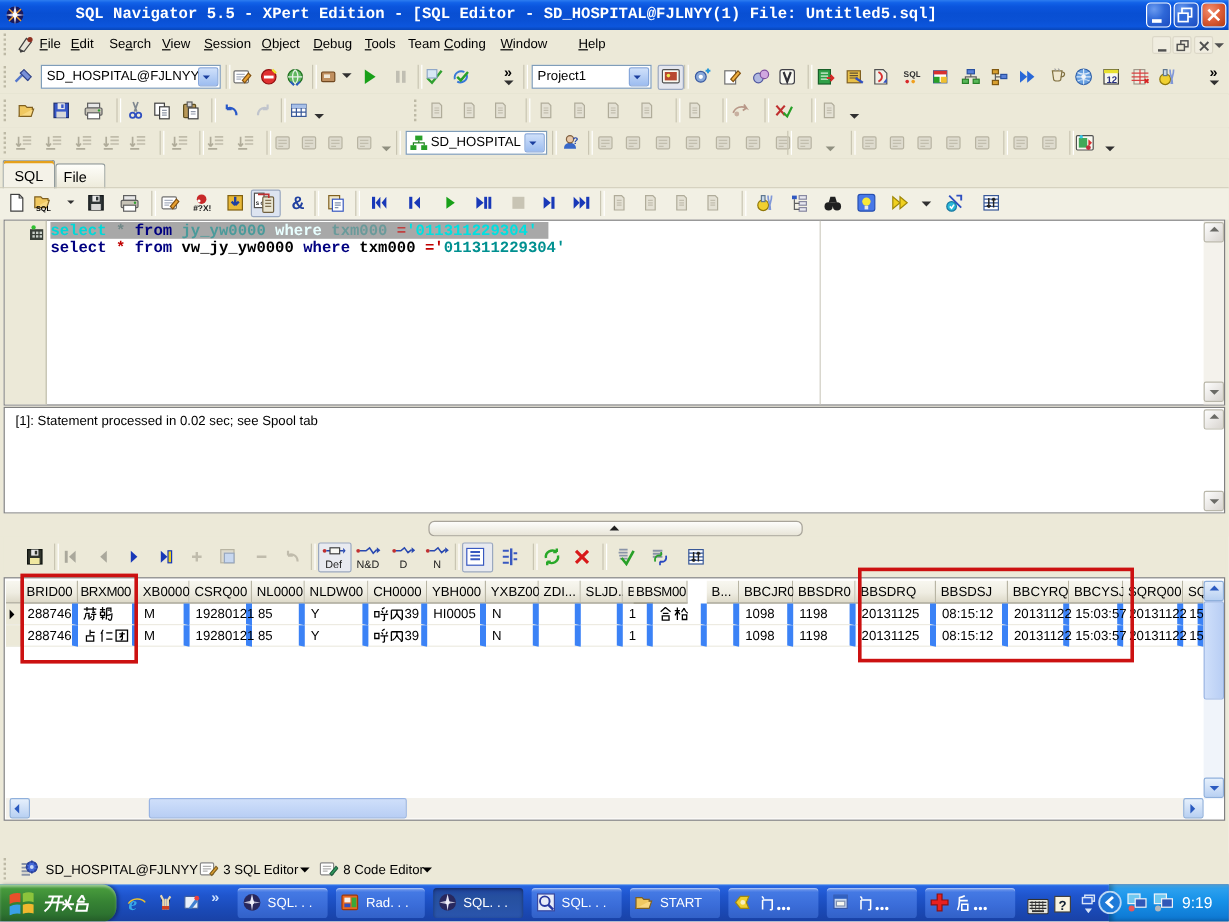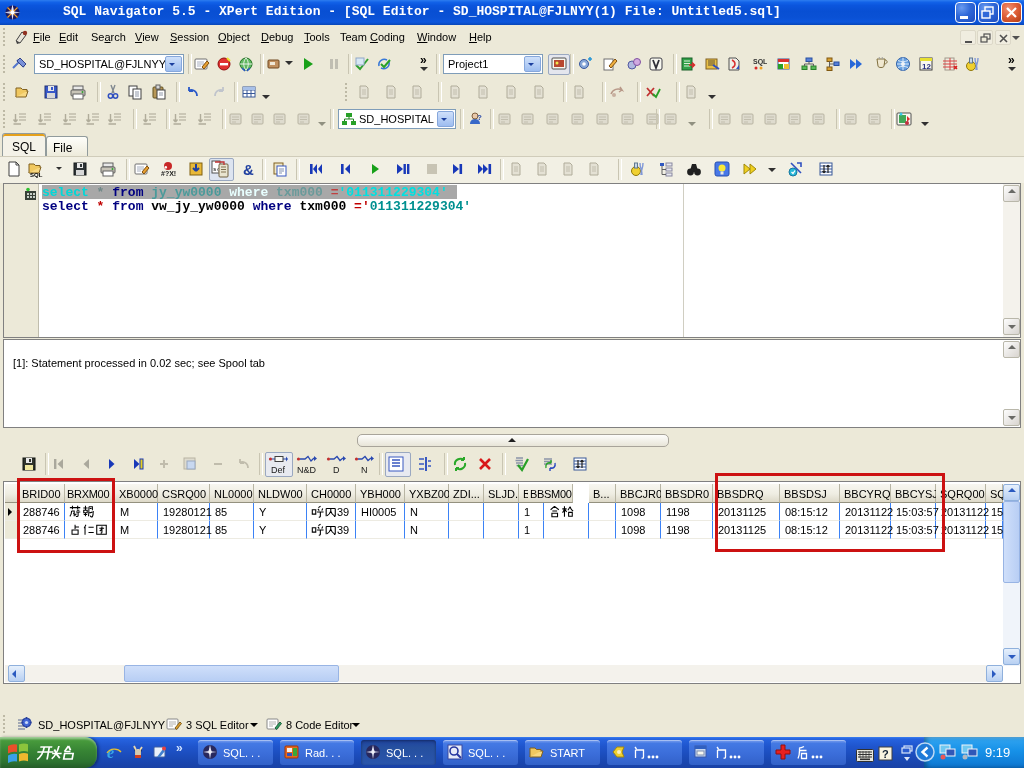--- a/index.html
+++ b/index.html
@@ -12,21 +12,21 @@
 .capr{background:radial-gradient(circle at 35% 30%,#f09072 0%,#e0603a 45%,#b03a12 100%);}
 .mi{position:absolute;top:6px;color:#000;}
 .mini{position:absolute;top:5px;width:16px;height:15px;background:#f0ede0;border:1px solid #dcd8c8;border-radius:2px;box-sizing:border-box;}
 .combo{position:absolute;background:#fff;border:1px solid #7f9db9;height:20px;box-sizing:border-box;}
 .combo .ct{position:absolute;left:4px;top:3px;font-size:11px;color:#000;white-space:nowrap;}
 .cbtn{position:absolute;right:1px;top:1px;width:15px;bottom:1px;background:linear-gradient(180deg,#cfe0fa,#9dbdf0);border-radius:2px;border:1px solid #86a7db;}
 .cbtn:after{content:"";position:absolute;left:3px;top:6px;border:3px solid transparent;border-top-color:#1a3e9e;}
 .tb{position:absolute;left:0;width:1024px;background:#ece9d8;}
 .hc{position:absolute;top:2px;height:19px;background:linear-gradient(180deg,#f8f7f0 0%,#efede2 55%,#ddd9c8 100%);border-right:1px solid #b8b5a4;border-bottom:1px solid #94917f;box-sizing:border-box;color:#000;font-size:11px;}
 .hc span{position:absolute;left:4px;top:4px;white-space:nowrap;}
-.cell{position:absolute;height:18px;font-size:11px;color:#000;border-right:1px solid #3b82f6;border-bottom:1px solid #edebe2;box-sizing:border-box;}
+.cell{position:absolute;height:18px;font-size:11px;color:#000;border-right:5px solid #3b82f6;border-bottom:1px solid #edebe2;box-sizing:border-box;}
 .cell span{position:absolute;left:5px;top:3px;white-space:nowrap;}
 .sbtn{position:absolute;width:17px;height:17px;background:linear-gradient(135deg,#fdfdfd,#d8d4cf);border:1px solid #b9b7aa;border-radius:2px;box-sizing:border-box;}
 .sbtnb{background:linear-gradient(180deg,#e6f0fc,#b8d0f2);border:1px solid #8fb0dc;}
 .arr{position:absolute;width:0;height:0;border:4px solid transparent;}
 .mono{font-family:"Liberation Mono",monospace;}
 .prsd{position:absolute;border:1px solid #9aa8c0;background:#e4e6ee;border-radius:2px;box-sizing:border-box;}
 #title{position:absolute;left:0;top:0;width:1024px;height:25px;background:linear-gradient(180deg,#2d7df0 0%,#1262e8 9%,#0b55dd 22%,#084fd3 45%,#0a51d5 70%,#0c56dd 88%,#0846b8 100%);}
 #title .txt{position:absolute;left:23px;top:4px;color:#fff;font-family:"Liberation Mono",monospace;font-weight:bold;font-size:13px;white-space:nowrap;margin-left:40px;}
 #menu{position:absolute;left:0;top:25px;width:1024px;height:25px;background:#ece9d8;border-bottom:1px solid #e0dcc8;}
 #tabs{position:absolute;left:0;top:132px;width:1024px;height:25px;background:#ece9d8;}
@@ -73,21 +73,21 @@
 <span class="mi" style="left:33px"><u>F</u>ile</span>
 <span class="mi" style="left:59px"><u>E</u>dit</span>
 <span class="mi" style="left:91px">Se<u>a</u>rch</span>
 <span class="mi" style="left:135px"><u>V</u>iew</span>
 <span class="mi" style="left:170px"><u>S</u>ession</span>
 <span class="mi" style="left:218px"><u>O</u>bject</span>
 <span class="mi" style="left:261px"><u>D</u>ebug</span>
 <span class="mi" style="left:304px"><u>T</u>ools</span>
 <span class="mi" style="left:340px">Team <u>C</u>oding</span>
 <span class="mi" style="left:417px"><u>W</u>indow</span>
-<span class="mi" style="left:469px"><u>H</u>elp</span>
+<span class="mi" style="left:482px"><u>H</u>elp</span>
 <div class="mini" style="left:960px"><svg width="16" height="15">
           <rect x="4" y="10" width="7" height="2" fill="#505050"></rect>
         </svg></div>
 <div class="mini" style="left:977px"><svg width="16" height="15">
           <rect x="6" y="3" width="6" height="5" fill="none" stroke="#505050" stroke-width="1.2"></rect>
           <rect x="3" y="6" width="6" height="5" fill="#ece9d8" stroke="#505050" stroke-width="1.2"></rect>
         </svg></div>
 <div class="mini" style="left:995px"><svg width="16" height="15">
           <path d="M4 4 L11 11 M11 4 L4 11" stroke="#505050" stroke-width="1.6"></path>
         </svg></div>
@@ -660,21 +660,21 @@
 <div class="abs mono" style="left:38px;top:15px;font-size:13px;font-weight:bold;white-space:pre;"><span style="color:#000080">select</span><span style="color:#c00000"> *</span><span style="color:#000080"> from</span><span style="color:#000"> vw_jy_yw0000</span><span style="color:#000080"> where</span><span style="color:#000"> txm000</span><span style="color:#c00000"> ='</span><span style="color:#009090">011311229304'</span></div>
 <div class="abs" style="right:0;top:0;width:17px;height:153px;background:#f4f2ec"></div>
 <div class="sbtn" style="right:0;top:1px">
         <span class="arr" style="left:4px;top:3px;border-bottom-color:#6a6a66;border-top-width:0"></span>
       </div>
 <div class="sbtn" style="right:0;top:134px">
         <span class="arr" style="left:4px;top:6px;border-top-color:#6a6a66;border-bottom-width:0"></span>
       </div>
 </div>
 <div id="msg">
-<span class="abs" style="left:9px;top:17px;font-size:11px">[1]: Statement processed in 0.02 sec; see Spool tab</span>
+<span class="abs" style="left:9px;top:5px;font-size:11px">[1]: Statement processed in 0.02 sec; see Spool tab</span>
 <div class="sbtn" style="right:0;top:1px">
         <span class="arr" style="left:4px;top:3px;border-bottom-color:#6a6a66;border-top-width:0"></span>
       </div>
 <div class="sbtn" style="right:0;bottom:1px">
         <span class="arr" style="left:4px;top:6px;border-top-color:#6a6a66;border-bottom-width:0"></span>
       </div>
 </div>
 <div id="split">
 <div class="abs" style="left:357px;top:6px;width:310px;height:11px;background:linear-gradient(180deg,#fdfdfb,#e8e5d8);border:1px solid #a8a49a;border-radius:5px;"></div>
 <div class="arr" style="left:508px;top:10px;border-bottom-color:#202020;border-top-width:0"></div>

